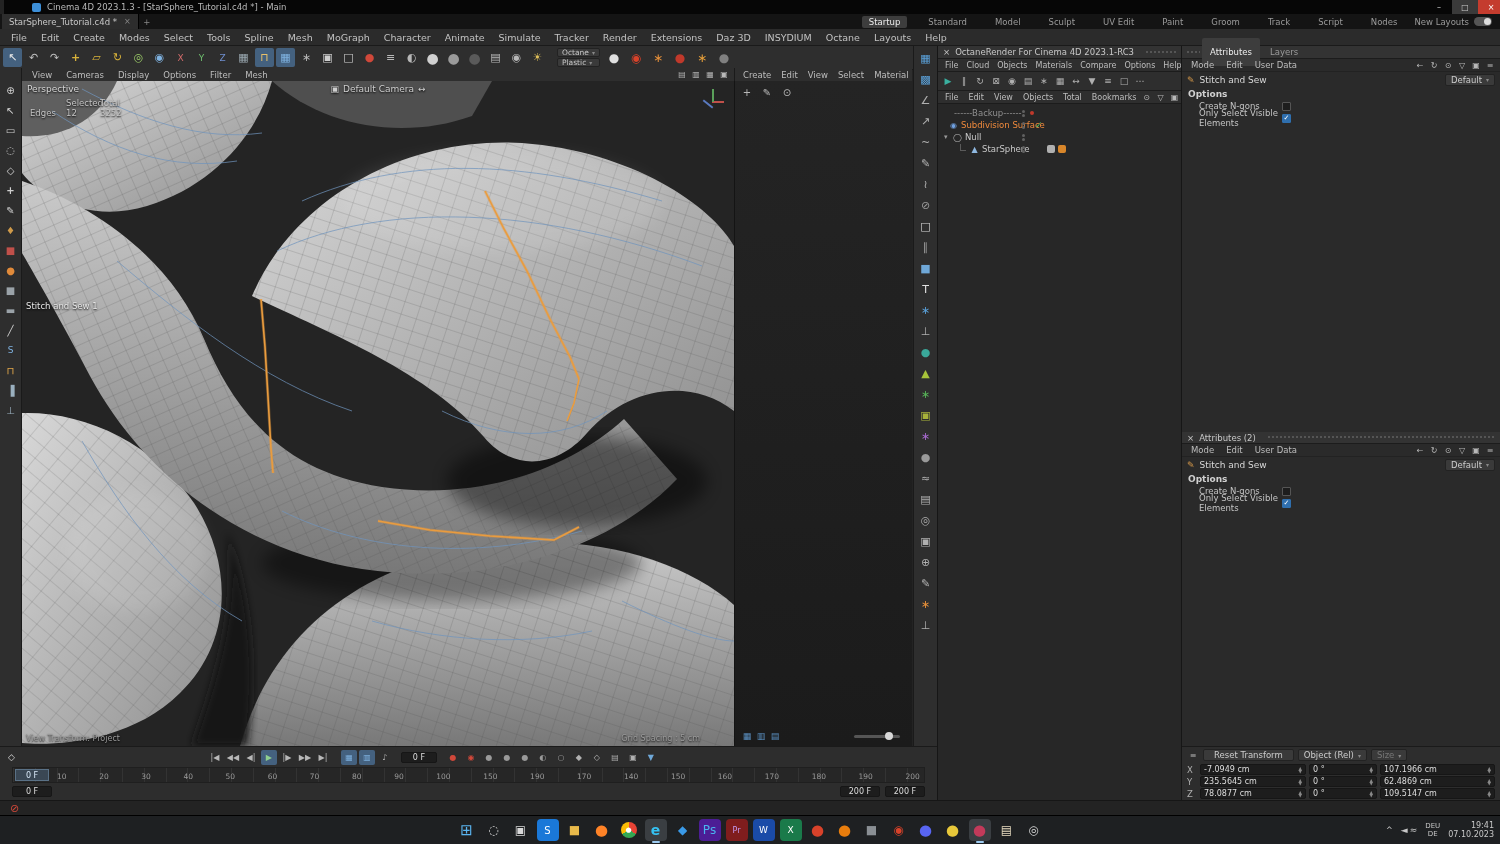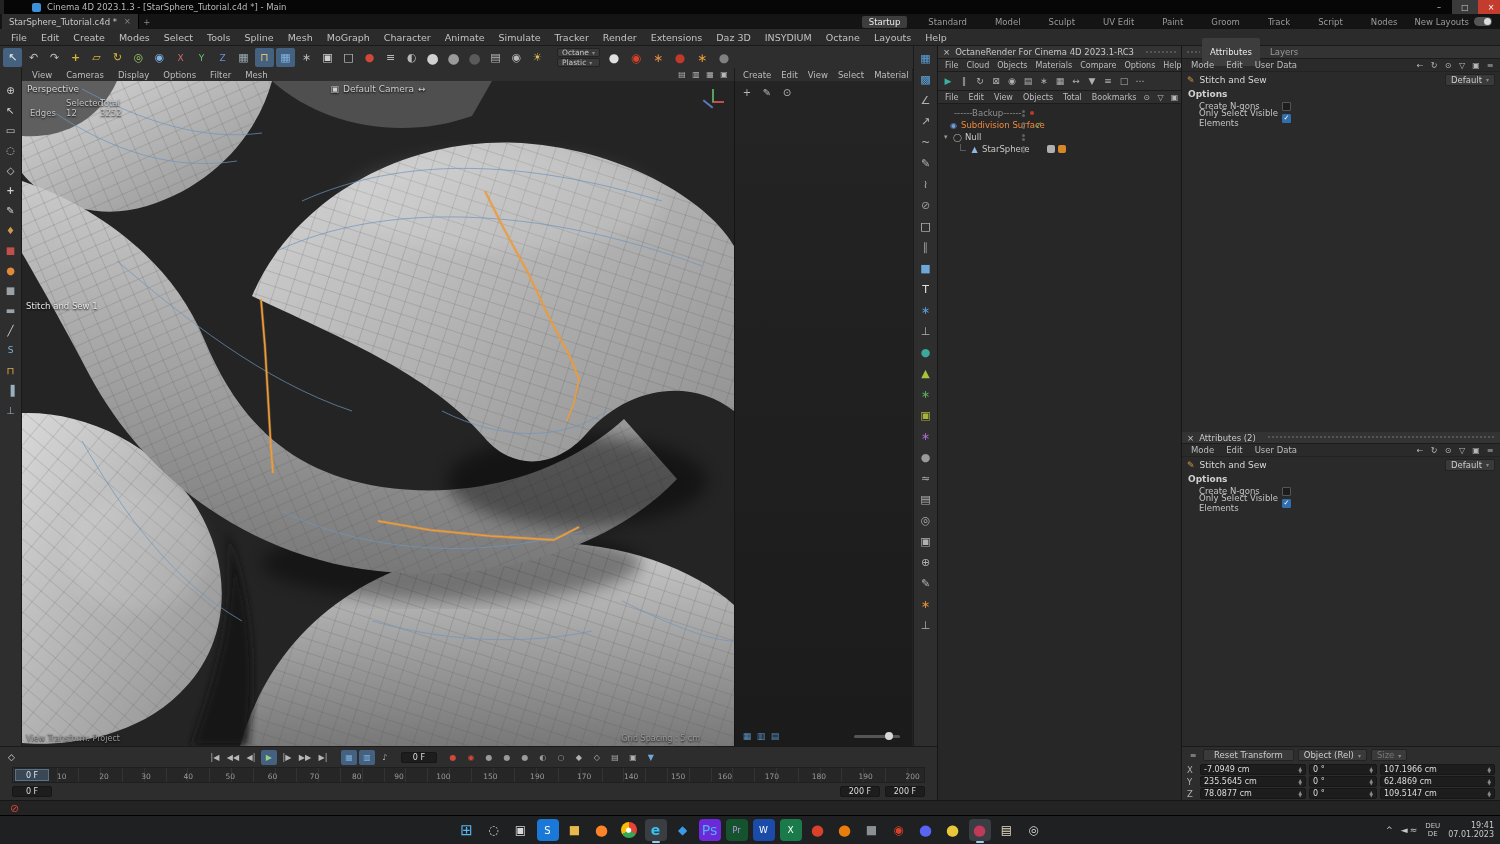--- a/index.html
+++ b/index.html
@@ -740,22 +740,22 @@
     <span class="iconrow" style="gap:5px">
         <span class="tb-icon" style="color:#5ab4f0;font-size:15px">⊞</span>
         <span class="tb-icon" style="color:#d8d8d8">◌</span>
         <span class="tb-icon" style="color:#d8d8d8">▣</span>
         <span class="tb-icon" style="background:#1a78d8;color:#fff;font-size:10px">S</span>
         <span class="tb-icon" style="color:#e8b94a">■</span>
         <span class="tb-icon" style="color:#ff8327;font-size:15px">●</span>
         <span class="tb-icon" style="background:conic-gradient(#e84335 0deg 120deg,#34a853 120deg 240deg,#fbbc05 240deg 360deg);border-radius:50%;color:#fff;font-size:7px;width:16px;height:16px;margin:3px">●</span>
         <span class="tb-icon" style="color:#35c1f1;font-weight:bold;font-size:14px" data-active="true">e</span>
         <span class="tb-icon" style="color:#3a9ae8">◆</span>
-        <span class="tb-icon" style="background:#6d28d9;color:#4ab4f0;font-size:14px">Ps</span>
-        <span class="tb-icon" style="background:#14532d;color:#c49af0;font-size:8px">Pr</span>
+        <span class="tb-icon" style="background:#4c1d95;color:#4ab4f0;font-size:12px">Ps</span>
+        <span class="tb-icon" style="background:#7f1d1d;color:#c49af0;font-size:8px">Pr</span>
         <span class="tb-icon" style="background:#1a4ba8;color:#fff;font-size:9px">W</span>
         <span class="tb-icon" style="background:#1a7a4a;color:#fff;font-size:9px">X</span>
         <span class="tb-icon" style="color:#d8422a;font-size:15px">●</span>
         <span class="tb-icon" style="color:#e87d0d;font-size:15px">●</span>
         <span class="tb-icon" style="color:#8a8f94">■</span>
         <span class="tb-icon" style="color:#d8422a">◉</span>
         <span class="tb-icon" style="color:#5865f2;font-size:15px">●</span>
         <span class="tb-icon" style="color:#e8c83a;font-size:15px">●</span>
         <span class="tb-icon" style="color:#c23a5a;font-size:15px" data-active="true">●</span>
         <span class="tb-icon" style="color:#e8dcc0">▤</span>
@@ -766,18 +766,18 @@
       <span class="iconrow">
           <span class="ticon">◄</span>
           <span class="ticon">≈</span>
         </span>
       <span class="lang">
         <span>DEU</span>
         <span>DE</span>
       </span>
       <span class="clock">
         <span>19:41</span>
-        <span>07.01.2023</span>
+        <span>07.10.2023</span>
       </span>
     </div>
   </div>
 
 </div>
 
 </body></html>

